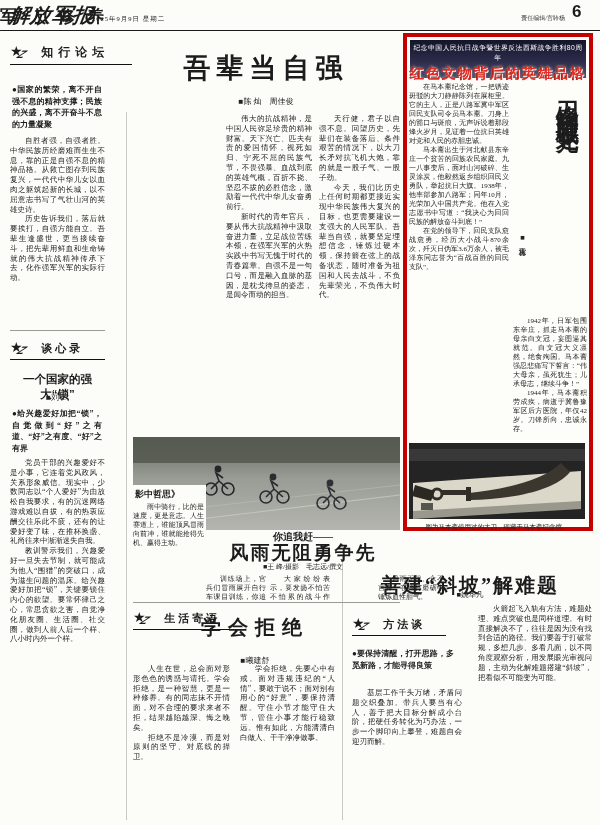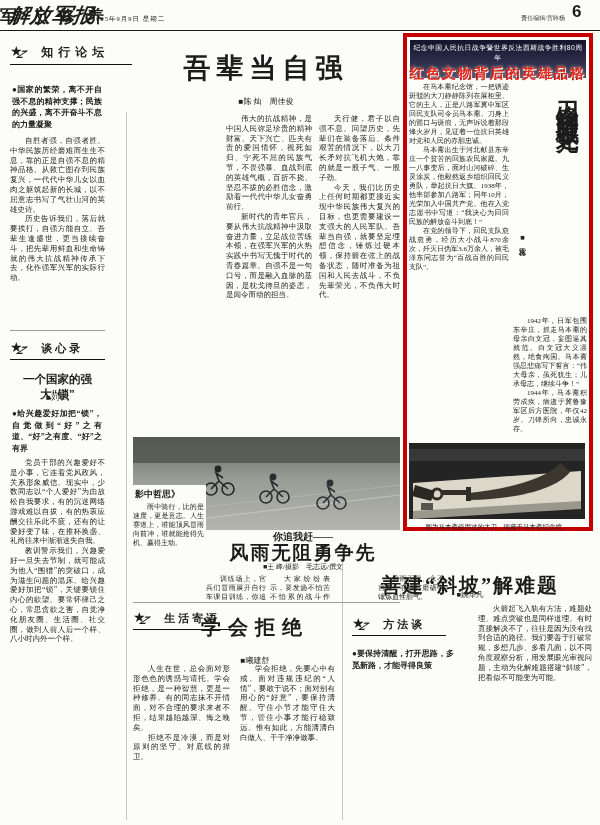--- a/index.html
+++ b/index.html
@@ -172,20 +172,23 @@
       <p>学会拒绝，先要心中有戒。面对违规违纪的“人情”，要敢于说不；面对别有用心的“好意”，要保持清醒。守住小节才能守住大节，管住小事才能行稳致远。惟有如此，方能清清白白做人、干干净净做事。</p>
     </div>
 
   <div class="abs hl-slope" style="left:348px;top:560px;width:244px;margin-top:12px;">善建“斜坡”解难题</div>
   <div class="abs byline" style="left:348px;top:590px;width:244px;font-size:7.5px;">■姚华凡</div>
   <div class="abs sec-head" style="left:352px;top:614px;width:94px;">
     <span class="star">★</span><span class="flash">Z</span>
     <span class="sec-label" style="font-size:11px;letter-spacing:3px;">方法谈</span>
   </div>
   <div class="abs intro" style="left:352px;top:648px;width:102px;height:36px;">●要保持清醒，打开思路，多觅新路，才能寻得良策</div>
+  <div class="abs bodytxt" style="left:352px;top:688px;width:110px;height:132px;">
+      <p>基层工作千头万绪，矛盾问题交织叠加。带兵人要当有心人，善于把大目标分解成小台阶，把硬任务转化为巧办法，一步一个脚印向上攀登，难题自会迎刃而解。</p>
+    </div>
   <div class="abs bodytxt" style="left:478px;top:604px;width:114px;height:216px;">
       <p>火箭起飞入轨有方法，难题处理、难点突破也是同样道理。有时直接解决不了，往往是因为没有找到合适的路径。我们要善于打破常规，多想几步、多看几面，以不同角度观察分析，用发展眼光审视问题，主动为化解难题搭建“斜坡”，把看似不可能变为可能。</p>
     </div>
 
   <div id="redbox">
     <div id="banner">
       <div class="banner-line1">纪念中国人民抗日战争暨世界反法西斯战争胜利80周年</div>
       <div class="banner-line2">红色文物背后的英雄品格</div>
     </div>
     <div class="abs smalltxt" style="left:2px;top:46px;width:100px;height:358px;">

